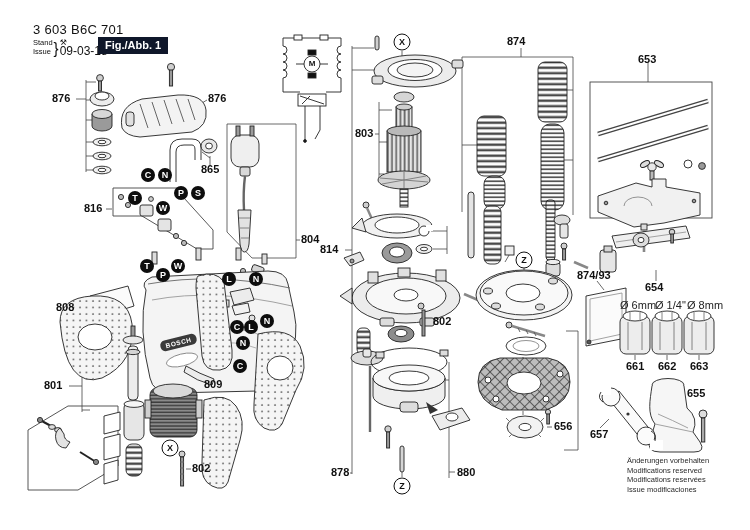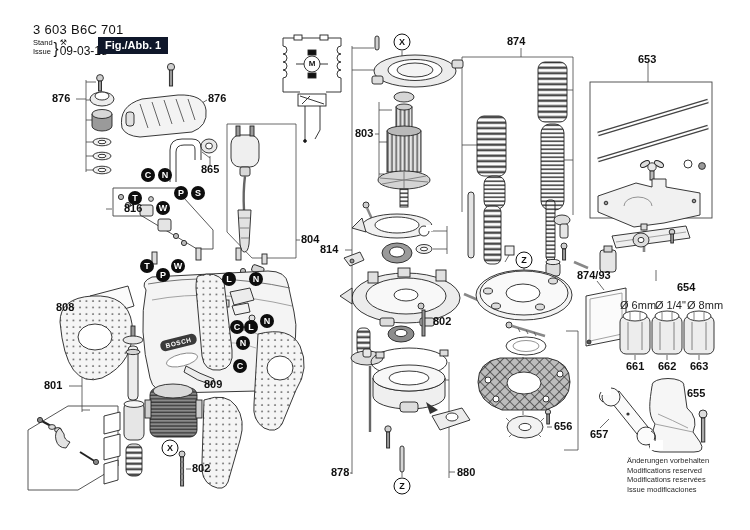--- a/index.html
+++ b/index.html
@@ -429,35 +429,35 @@
 
 <div id="bosch">BOSCH</div>
 
 <svg width="0" height="0" style="position:absolute"></svg>
 <div style="position:absolute;left:306px;top:59px;width:12px;height:10px;font-size:8px;font-weight:bold;text-align:center">M</div>
 
 <div id="labels">
     <div class="plabel" style="left: 52px; top: 93px;">876</div>
     <div class="plabel" style="left: 208px; top: 93px;">876</div>
     <div class="plabel" style="left: 201px; top: 164px;">865</div>
-    <div class="plabel" style="left: 84px; top: 203px; margin-left: 40px;">816</div>
+    <div class="plabel" style="left: 84px; top: 203px;">816</div>
     <div class="plabel" style="left: 301px; top: 234px;">804</div>
     <div class="plabel" style="left: 56px; top: 302px;">808</div>
     <div class="plabel" style="left: 44px; top: 380px;">801</div>
     <div class="plabel" style="left: 204px; top: 379px;">809</div>
     <div class="plabel" style="left: 192px; top: 463px;">802</div>
     <div class="plabel" style="left: 433px; top: 316px;">802</div>
     <div class="plabel" style="left: 355px; top: 128px;">803</div>
     <div class="plabel" style="left: 320px; top: 244px;">814</div>
     <div class="plabel" style="left: 331px; top: 467px;">878</div>
     <div class="plabel" style="left: 457px; top: 467px;">880</div>
     <div class="plabel" style="left: 507px; top: 36px;">874</div>
     <div class="plabel" style="left: 577px; top: 270px;">874/93</div>
     <div class="plabel" style="left: 638px; top: 54px;">653</div>
-    <div class="plabel" style="left: 677px; top: 282px;">654</div>
+    <div class="plabel" style="left: 645px; top: 282px;">654</div>
     <div class="plabel" style="left: 626px; top: 361px;">661</div>
     <div class="plabel" style="left: 658px; top: 361px;">662</div>
     <div class="plabel" style="left: 690px; top: 361px;">663</div>
     <div class="plabel" style="left: 687px; top: 388px;">655</div>
     <div class="plabel" style="left: 554px; top: 421px;">656</div>
     <div class="plabel" style="left: 590px; top: 429px;">657</div>
     <div class="slabel" style="left: 620px; top: 299px;">Ø 6mm</div>
     <div class="slabel" style="left: 655px; top: 299px;">Ø 1/4"</div>
     <div class="slabel" style="left: 687px; top: 299px;">Ø 8mm</div>
     <div class="badge" style="left: 148px; top: 175px;">C</div>

